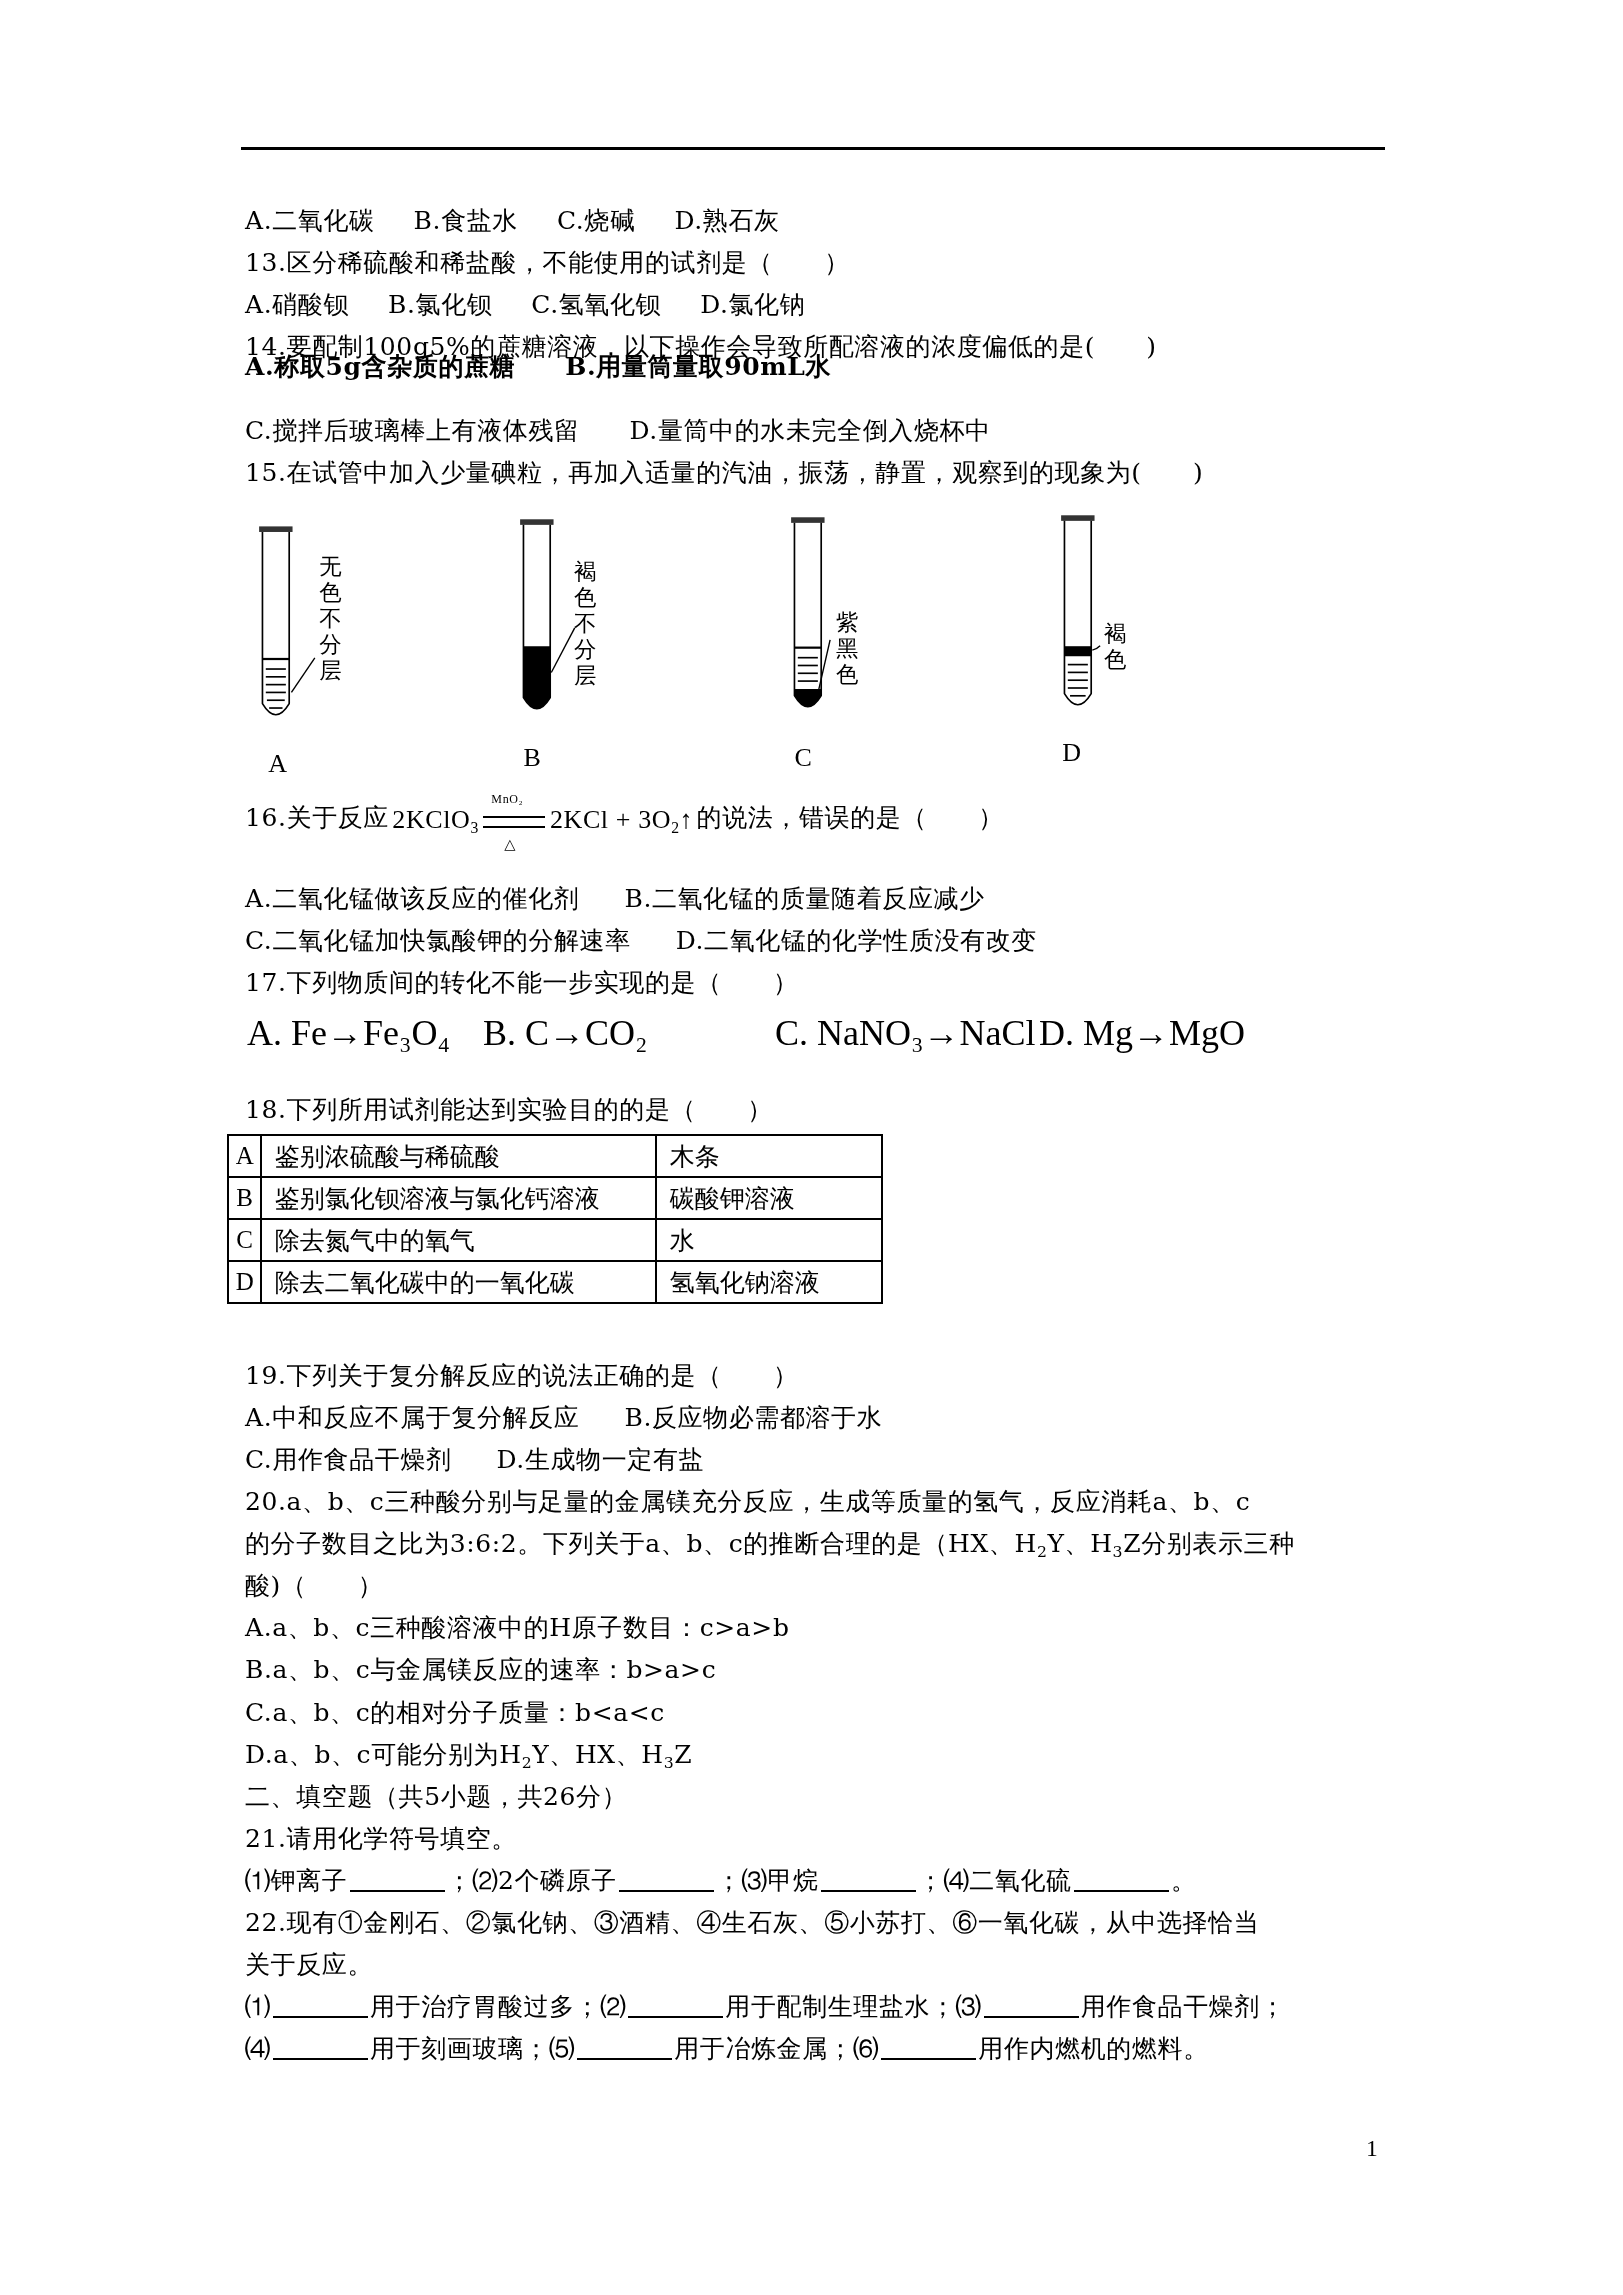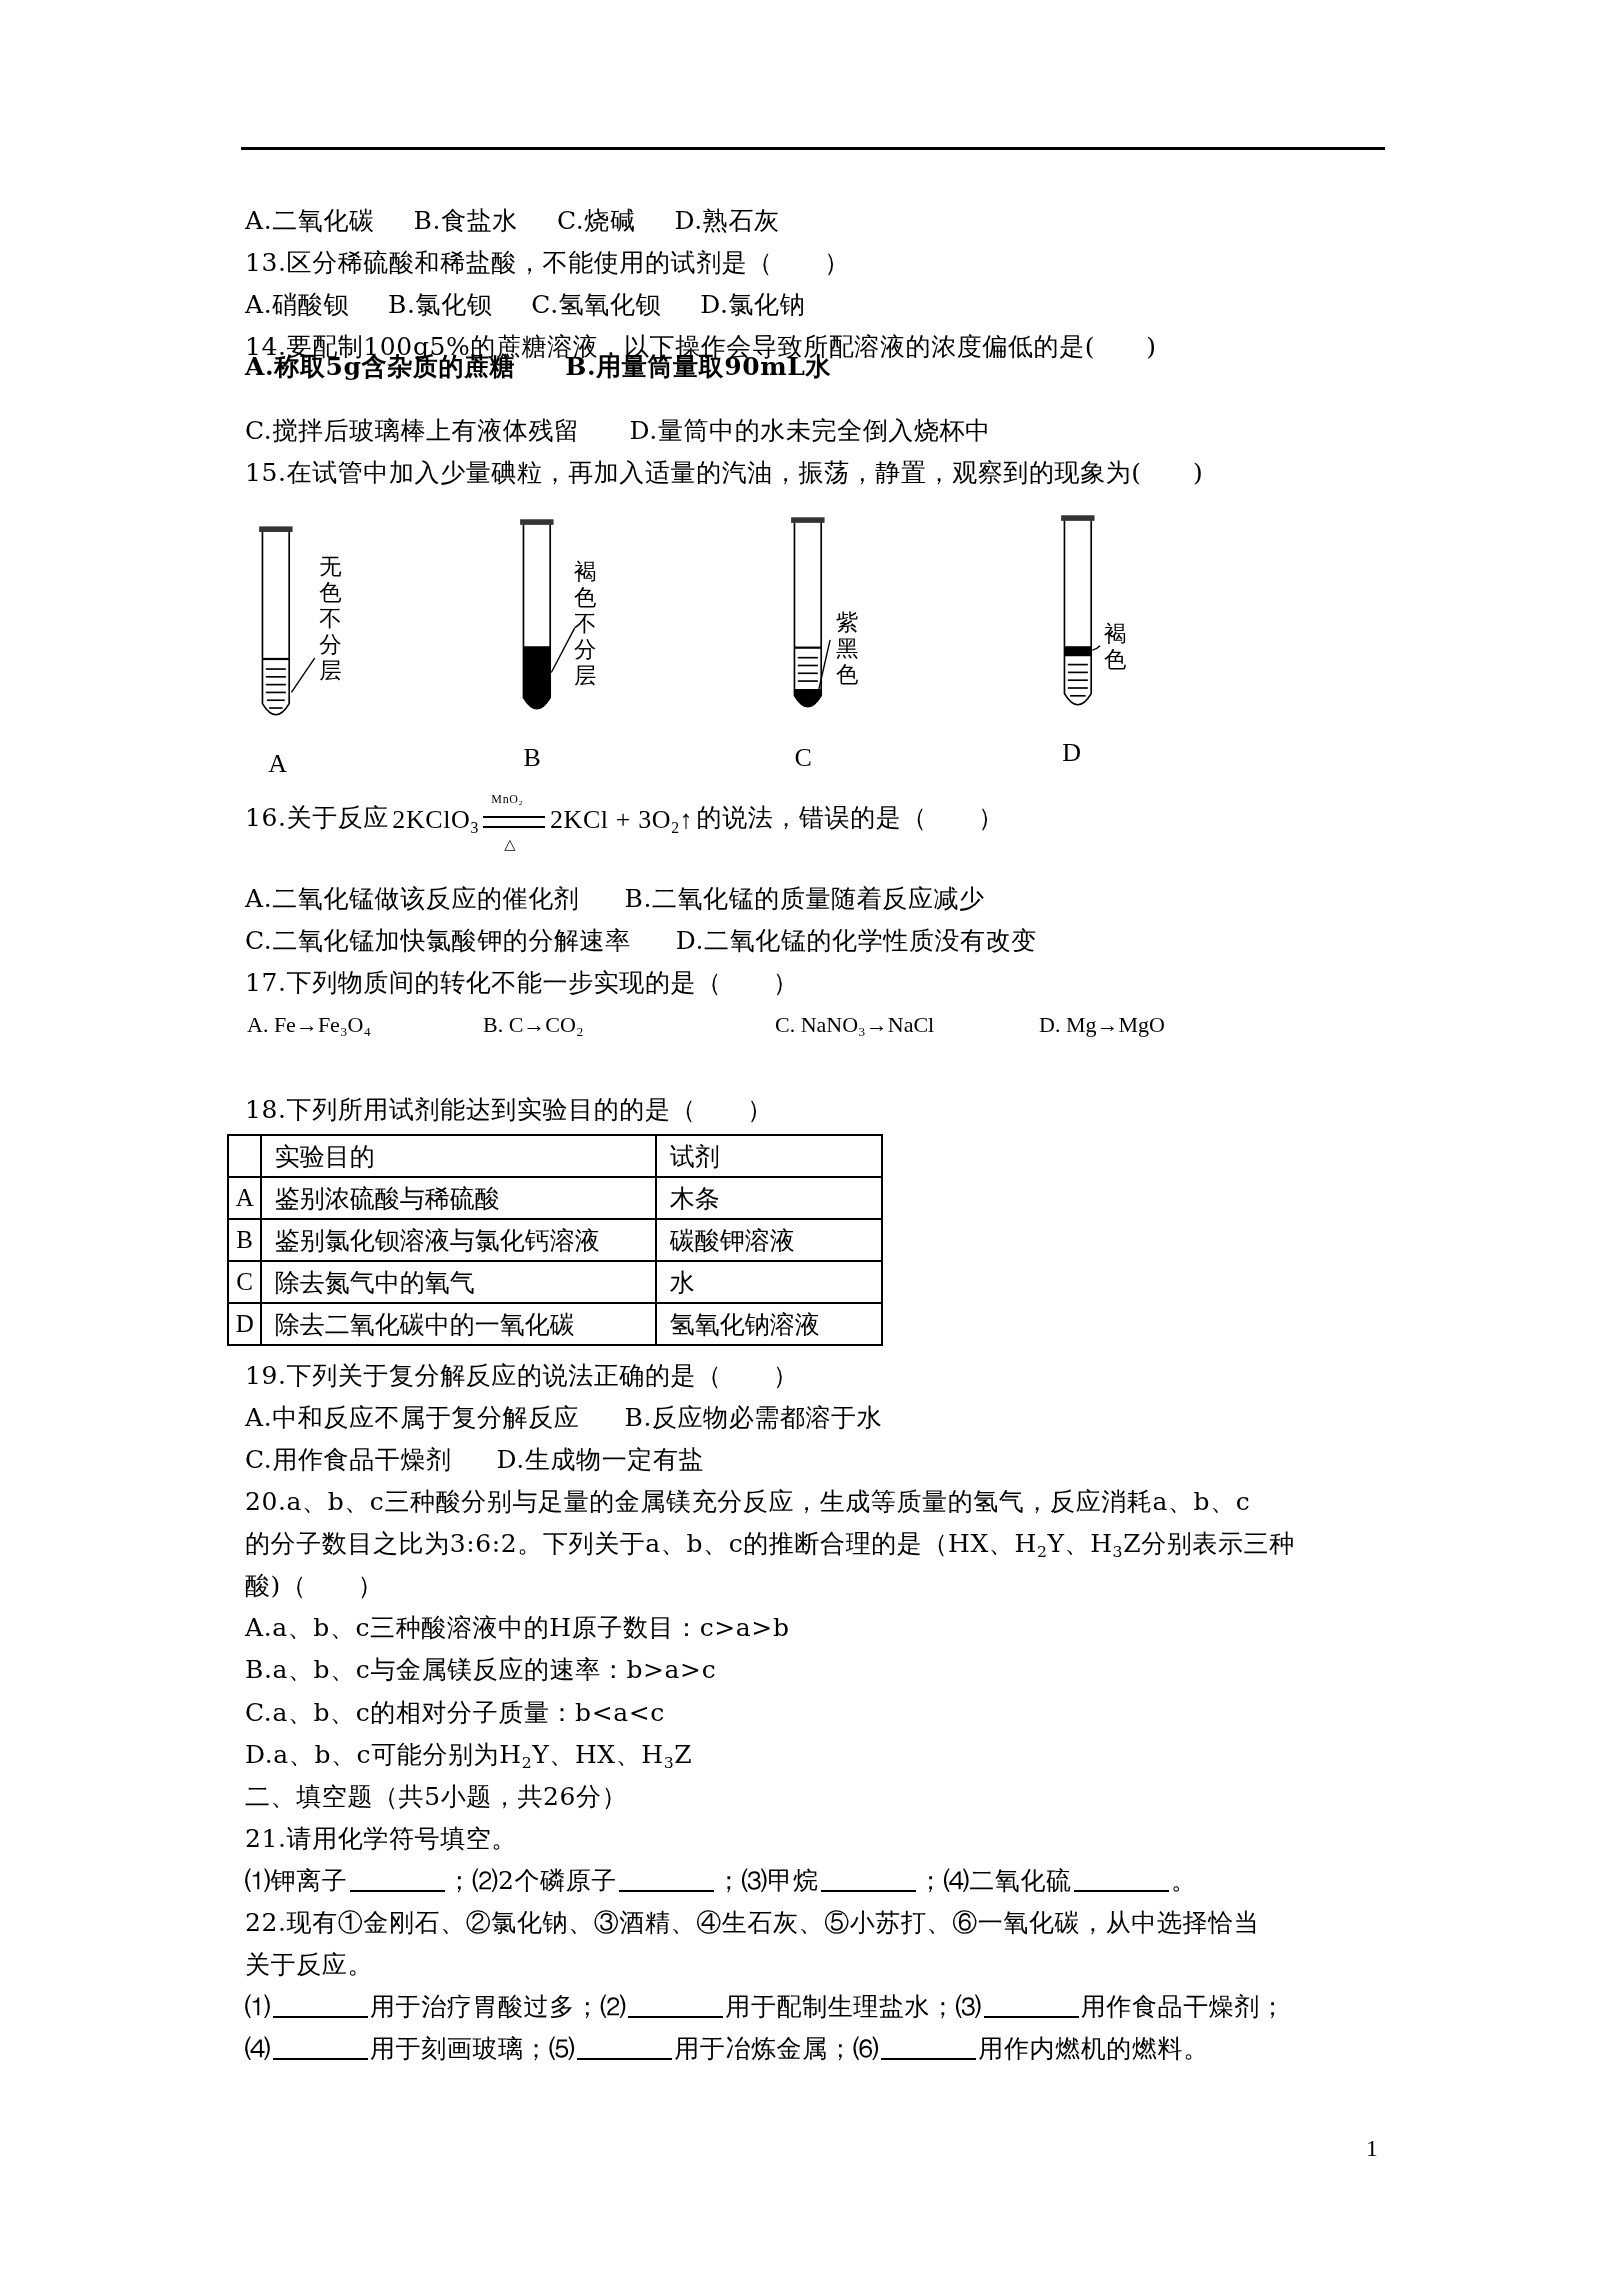--- a/index.html
+++ b/index.html
@@ -20,21 +20,21 @@
   .tube-label { position: absolute; font-size: 26px; font-family: "Liberation Serif", serif; }
   .tube-note { position: absolute; font-size: 22.4px; line-height: 26px; width: 26px; word-break: break-all; white-space: normal; }
 
   
   .eq { display: inline-block; position: relative; font-family: "Liberation Serif", serif; font-size: 26px; vertical-align: middle; margin: 0 3.4px; }
   .eq .cond-top { position: absolute; left: 99px; top: -20px; font-size: 12px; }
   .eq .cond-bot { position: absolute; left: 112px; top: 25px; font-size: 14.6px; }
   .eq .arrow { display: inline-block; width: 62px; height: 7.9px; border-top: 2.2px solid #000; border-bottom: 2.2px solid #000; vertical-align: middle; margin: 0 4.5px; }
 
   
-  .q17opts { position: absolute; left: 247px; top: 990px; font-family: "Liberation Serif", serif; font-size: 22px; white-space: nowrap; }
+  .q17opts { position: absolute; left: 247px; top: 990px; font-family: "Liberation Serif", serif; font-size: 36px; white-space: nowrap; }
   .q17opts span.o { display: inline-block; }
 
   
   table.t18 { position: absolute; left: 227px; top: 1134px; border-collapse: collapse; font-size: 25px; }
   table.t18 td { border: 2.2px solid #000; height: 40px; padding: 0 6.7px; vertical-align: middle; white-space: nowrap; }
   table.t18 td.c0 { width: 22.4px; text-align: center; font-family: "Liberation Serif", serif; padding: 0 4.5px; }
   table.t18 td.c1 { width: 374px; padding-left: 12.3px; }
   table.t18 td.c2 { width: 205px; padding-left: 12.3px; }
 </style>
 </head>
@@ -140,25 +140,20 @@
 </div>
 
 <div class="line" style="top:967px;">17.下列物质间的转化不能一步实现的是（　　）</div>
 <div class="q17opts" style="top:1012px;">
   <span class="o" style="width:236px;">A.  Fe→Fe₃O₄</span><span class="o" style="width:292px;">B.  C→CO₂</span><span class="o" style="width:264px;">C.  NaNO₃→NaCl</span><span class="o">D.  Mg→MgO</span>
 </div>
 
 <div class="line" style="top:1094px;">18.下列所用试剂能达到实验目的的是（　　）</div>
 <table class="t18">
   <tbody>
-      <tr>
-    <td class="c0"></td>
-    <td class="c1">实验目的</td>
-    <td class="c2">试剂</td>
-  </tr>
   <tr>
     <td class="c0">A</td>
     <td class="c1">鉴别浓硫酸与稀硫酸</td>
     <td class="c2">木条</td>
   </tr>
   <tr>
     <td class="c0">B</td>
     <td class="c1">鉴别氯化钡溶液与氯化钙溶液</td>
     <td class="c2">碳酸钾溶液</td>
   </tr>

